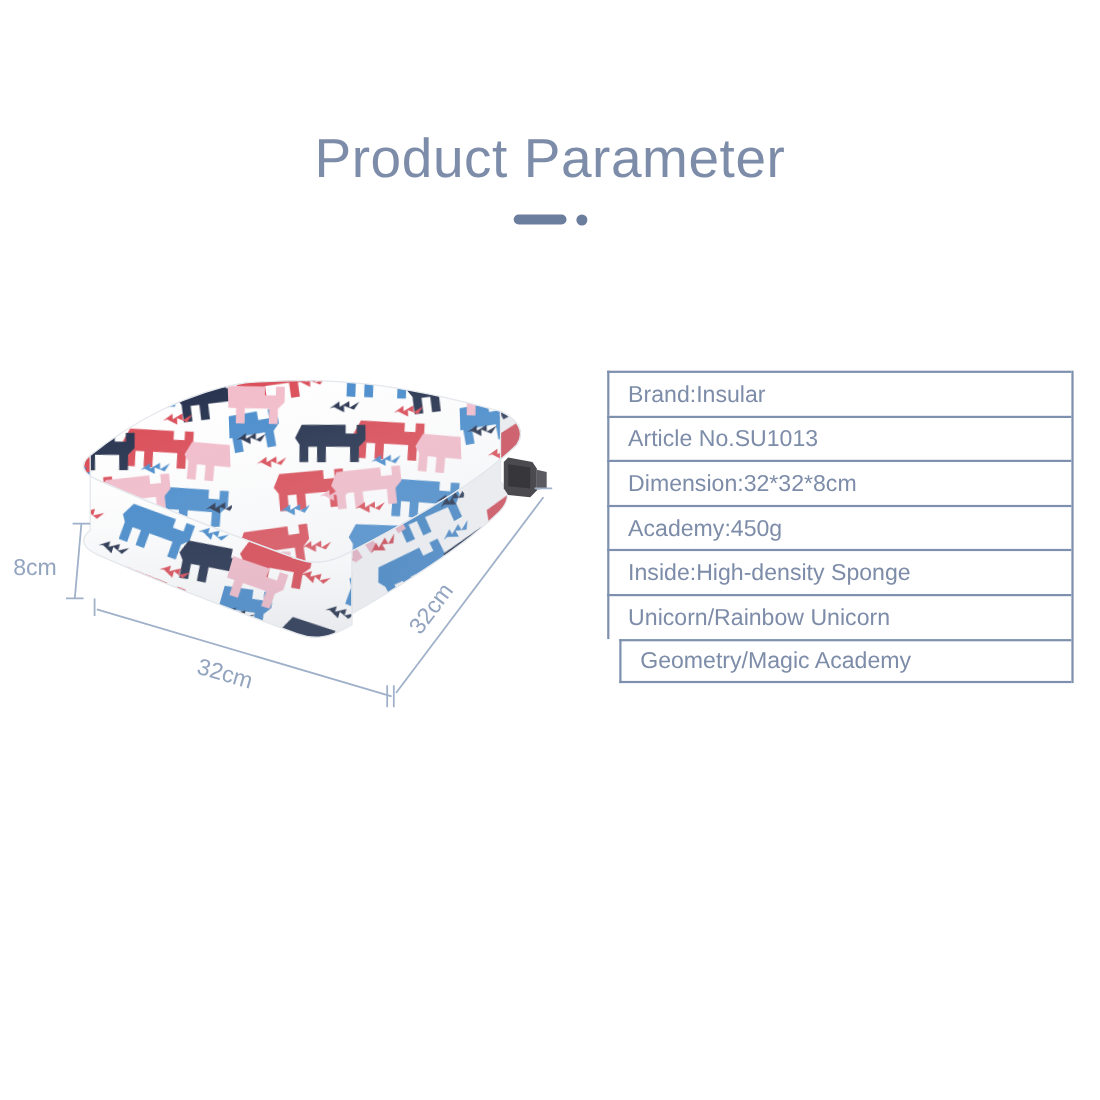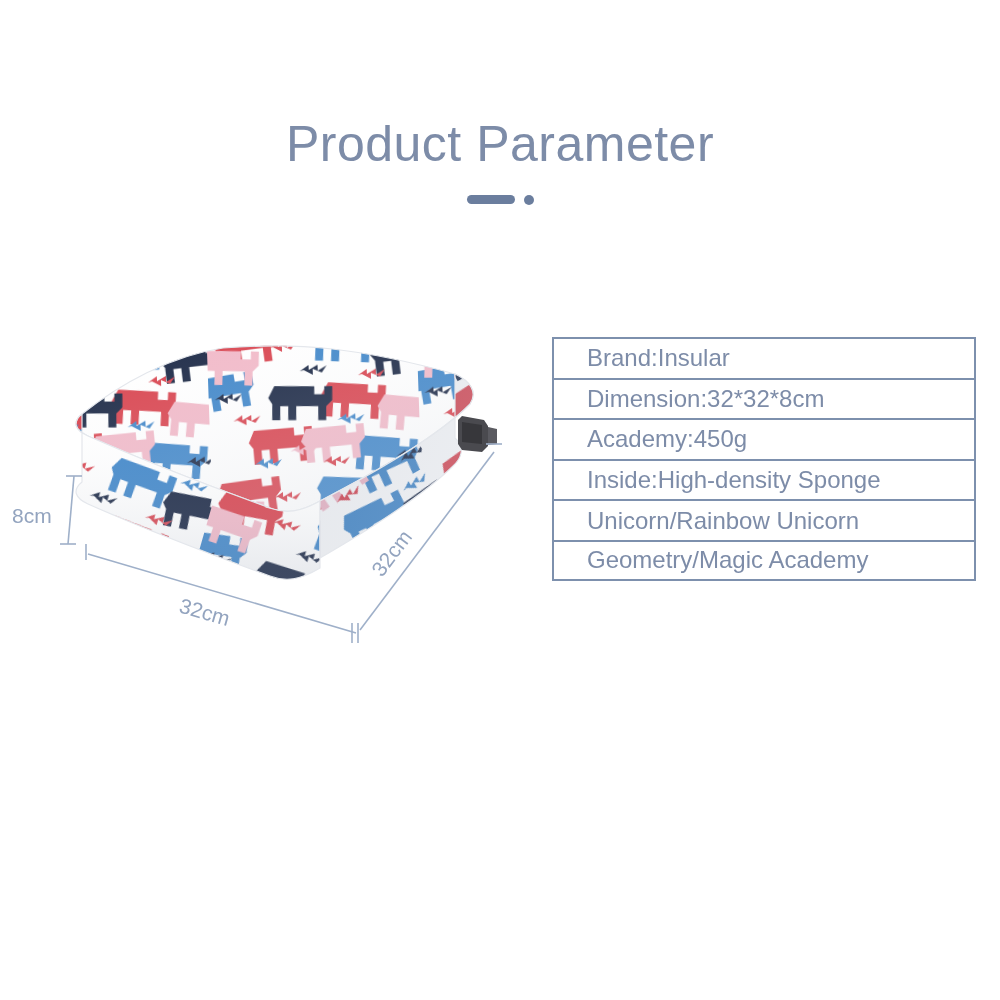--- a/index.html
+++ b/index.html
@@ -85,25 +85,26 @@
     position: relative;
     height: 40.6px;
     box-sizing: border-box;
     border-top: 2px solid #7d90ad;
     border-left: 2px solid #7d90ad;
     display: flex;
     align-items: center;
   }
   .spec-row:last-child {
     border-bottom: 2px solid #7d90ad;
+    margin-left: 11px;
   }
   .spec-text {
-    padding-left: 33px;
-    font-family: "Liberation Sans", sans-serif;
-    font-size: 24px;
+    padding-left: 17px;
+    font-family: "Liberation Sans", sans-serif;
+    font-size: 21px;
     color: #7d8ca8;
     white-space: nowrap;
     line-height: 1;
   }
 </style>
 </head>
 <body>
 
 <div class="title-block">
   <h1 class="page-title">Product Parameter</h1>
@@ -247,20 +248,23 @@
     </g>
     <text class="dim-label" x="382" y="252" transform="rotate(-53 382 252)">32cm</text>
   </svg>
 </div>
 
 <div class="spec-table">
   <div class="spec-row">
     <span class="spec-text">Brand:Insular</span>
   </div>
   <div class="spec-row">
+    <span class="spec-text">Article No.SU1013</span>
+  </div>
+  <div class="spec-row">
     <span class="spec-text">Dimension:32*32*8cm</span>
   </div>
   <div class="spec-row">
     <span class="spec-text">Academy:450g</span>
   </div>
   <div class="spec-row">
     <span class="spec-text">Inside:High-density Sponge</span>
   </div>
   <div class="spec-row">
     <span class="spec-text">Unicorn/Rainbow Unicorn</span>

